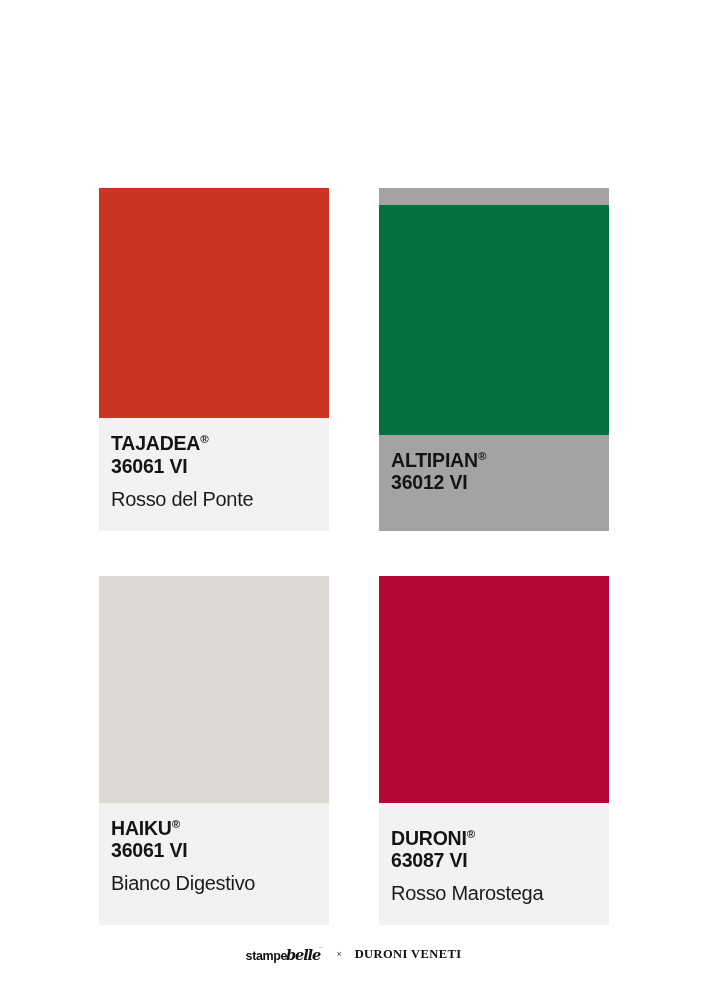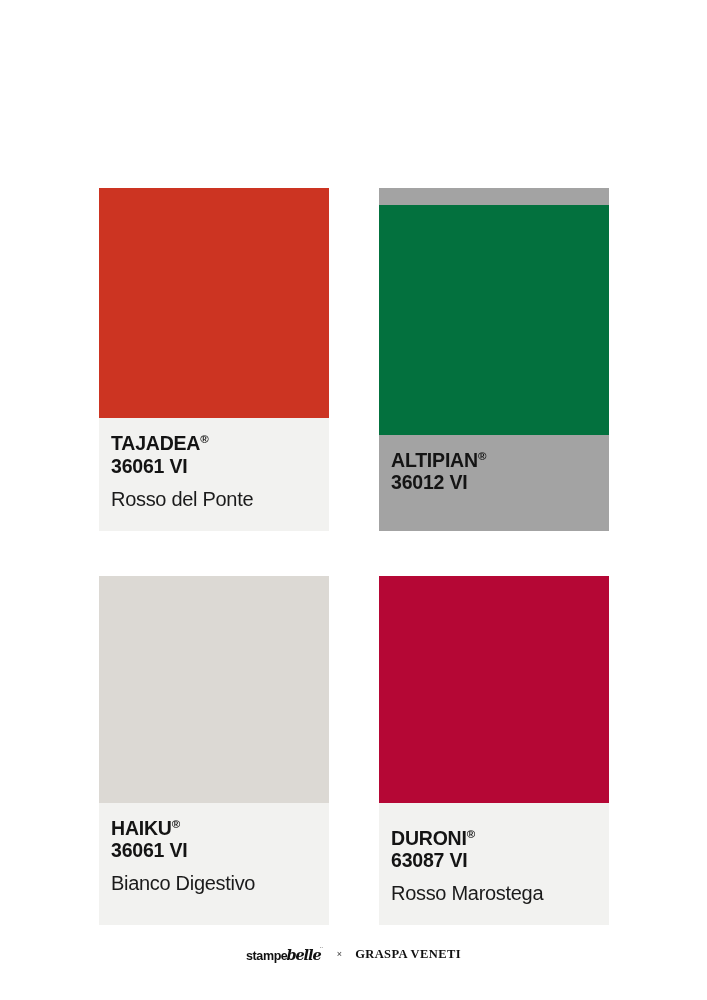--- a/index.html
+++ b/index.html
@@ -196,16 +196,16 @@
 
   </div>
 
   <div class="footer">
     <span class="brand-left">
         <span class="b1">stampe</span>
         <span class="b2">belle</span>
         <span class="dots">˙˙</span>
       </span>
     <span class="brand-x">×</span>
-    <span class="brand-right">GRASPA VENETI</span>
+    <span class="brand-right">DURONI VENETI</span>
   </div>
 
 </div>
 
 </body></html>

